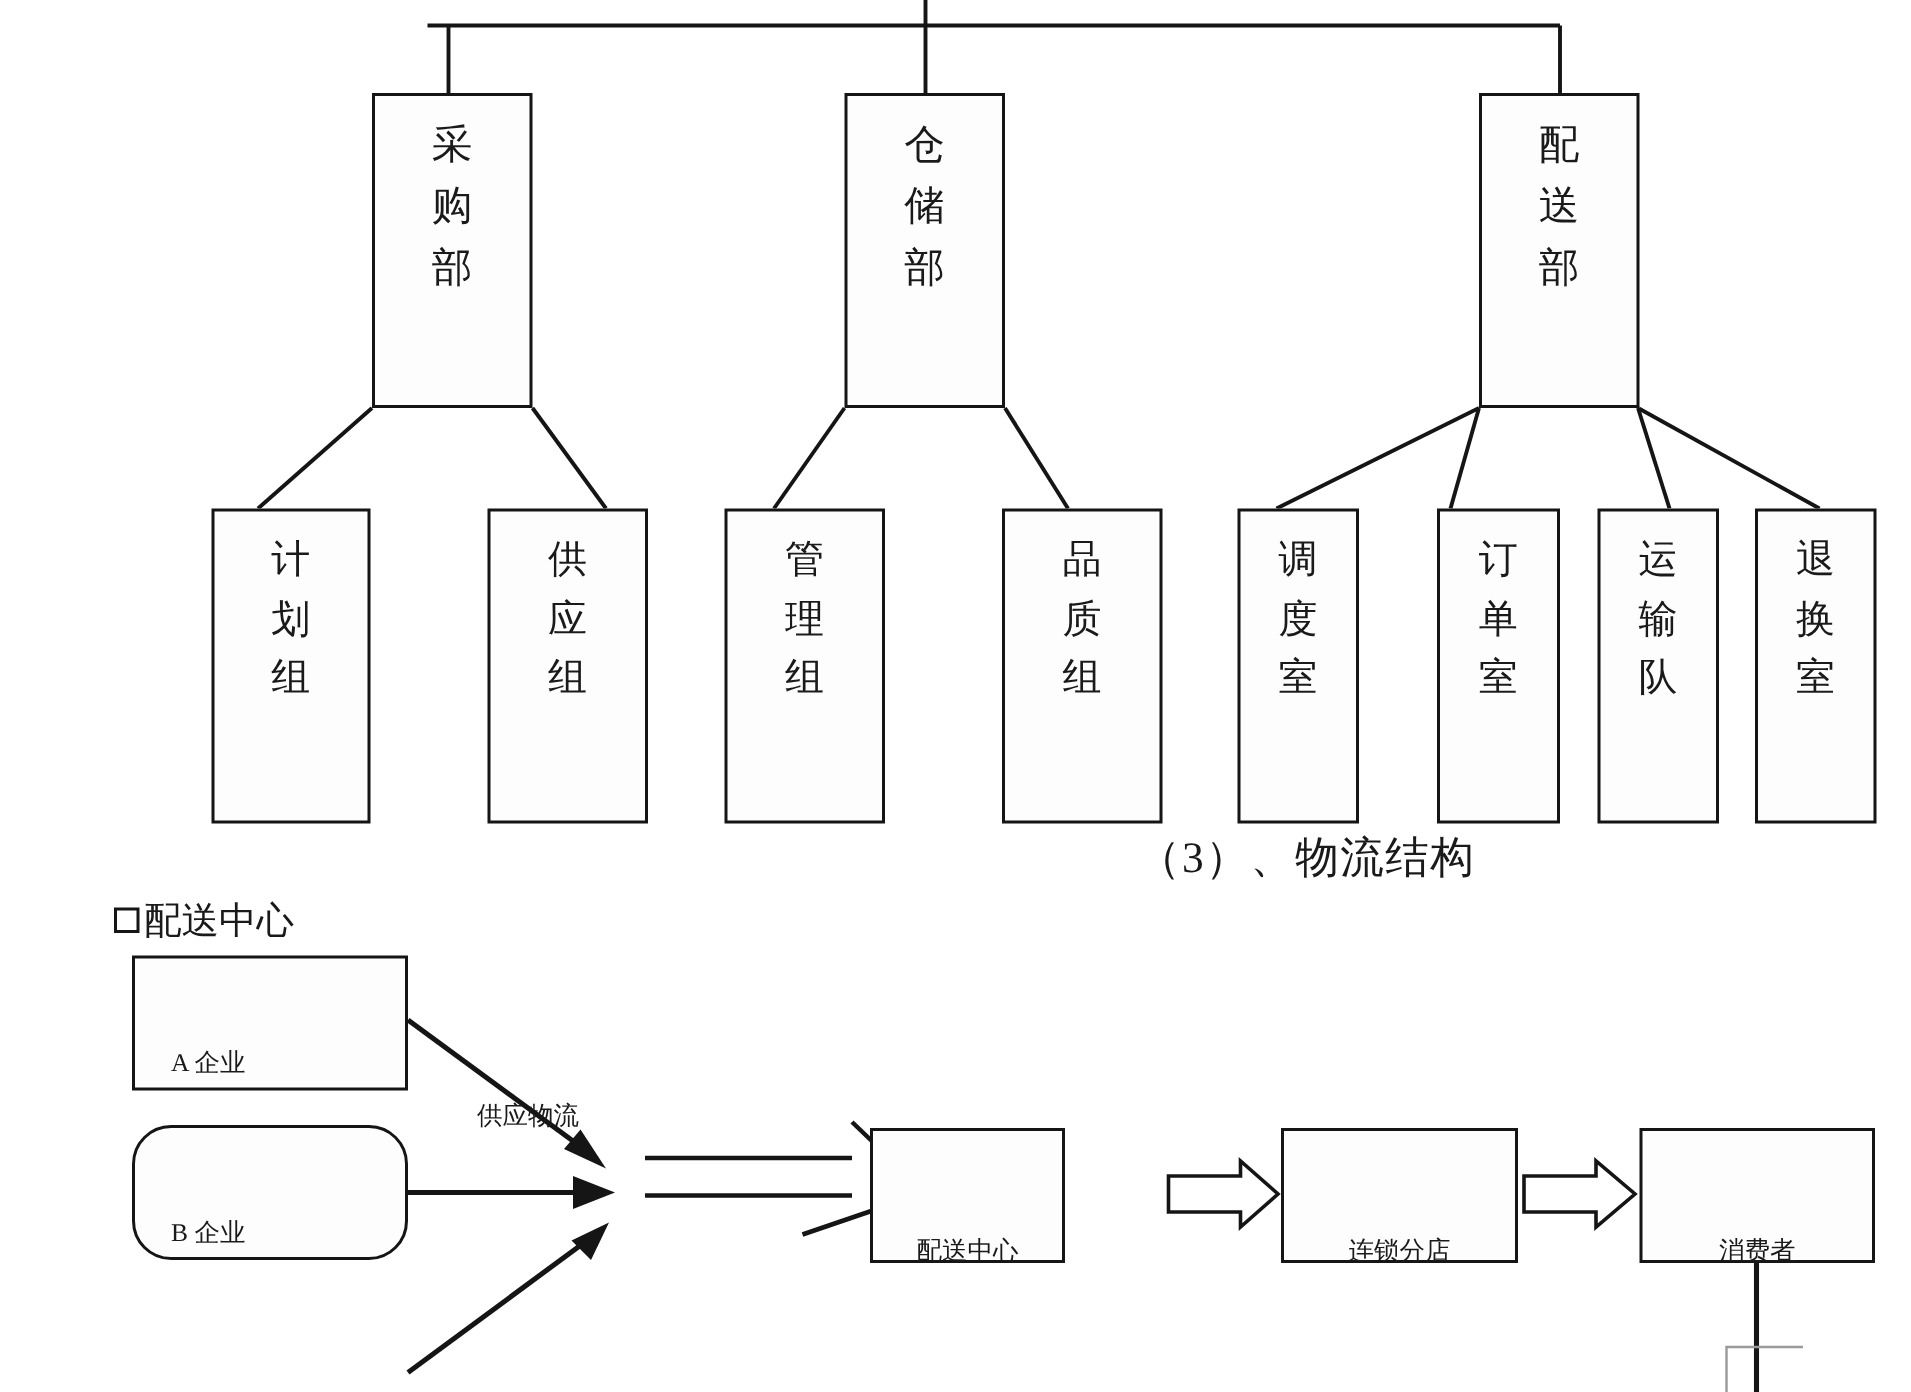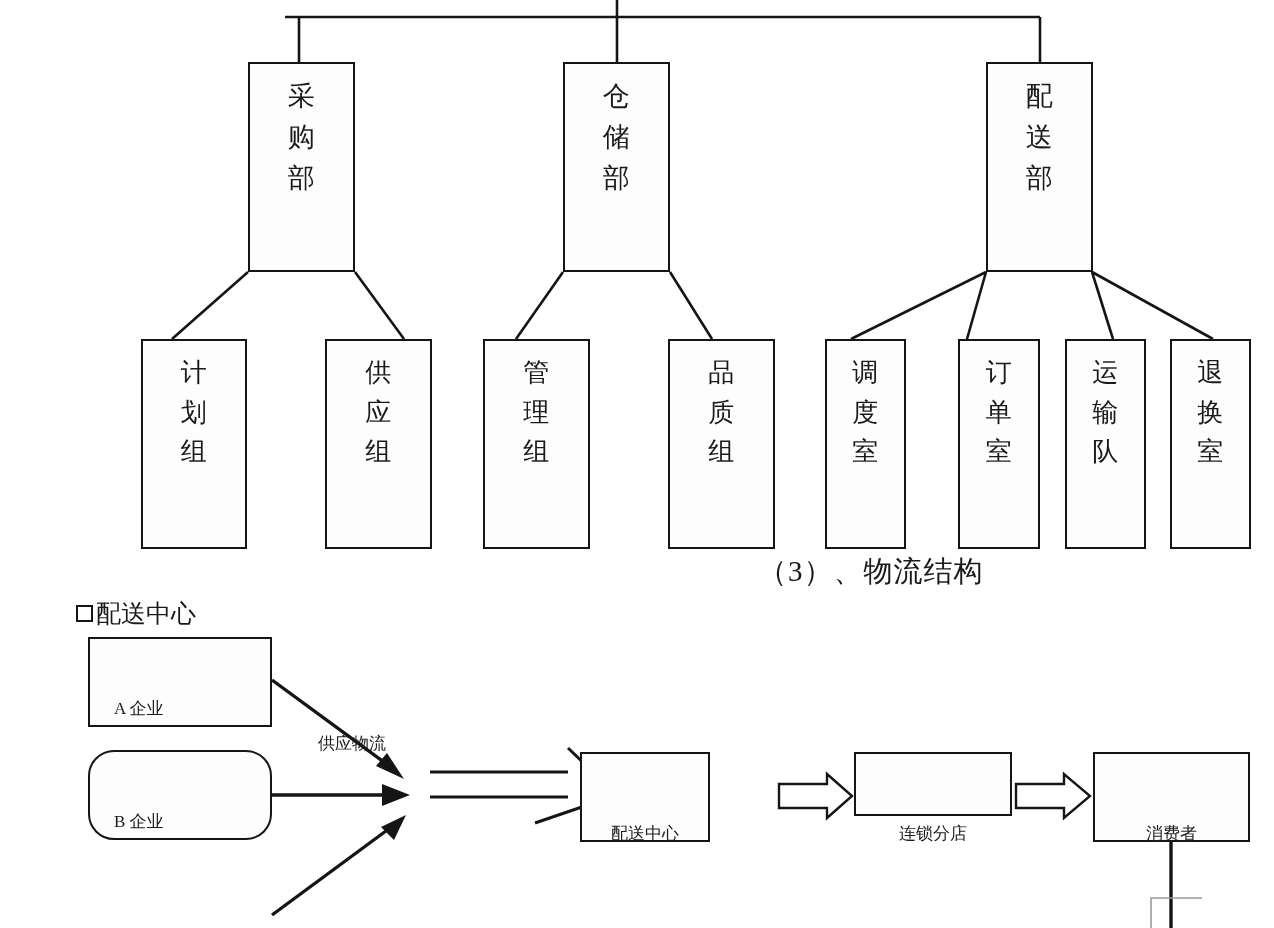--- a/index.html
+++ b/index.html
@@ -230,21 +230,21 @@
 
   <div class="fbox left-align" style="left:88px; top:637px; width:184px; height:90px;">
     <span class="txt" style="top:18px;">A 企业</span>
   </div>
   <div class="fbox left-align" style="left:88px; top:750px; width:184px; height:90px;border-radius:26px;">
     <span class="txt" style="top:18px;">B 企业</span>
   </div>
   <div class="fbox" style="left:580px; top:752px; width:130px; height:90px;">
     <span class="txt" style="top:28px;">配送中心</span>
   </div>
-  <div class="fbox" style="left:854px; top:752px; width:158px; height:64px;">
+  <div class="fbox" style="left:854px; top:752px; width:158px; height:90px;">
     <span class="txt" style="top:28px;">连锁分店</span>
   </div>
   <div class="fbox" style="left:1093px; top:752px; width:157px; height:90px;">
     <span class="txt" style="top:28px;text-decoration:underline;">消费者</span>
   </div>
 
   <div class="flowlabel" style="left:318px; top:732px;">供应物流</div>
 
 </div>
 

